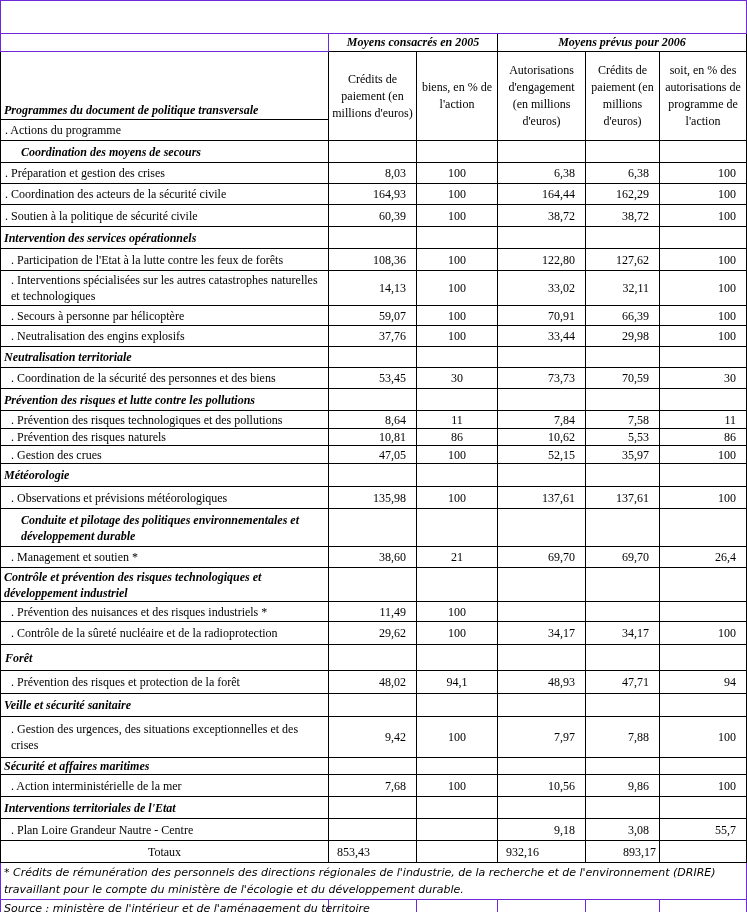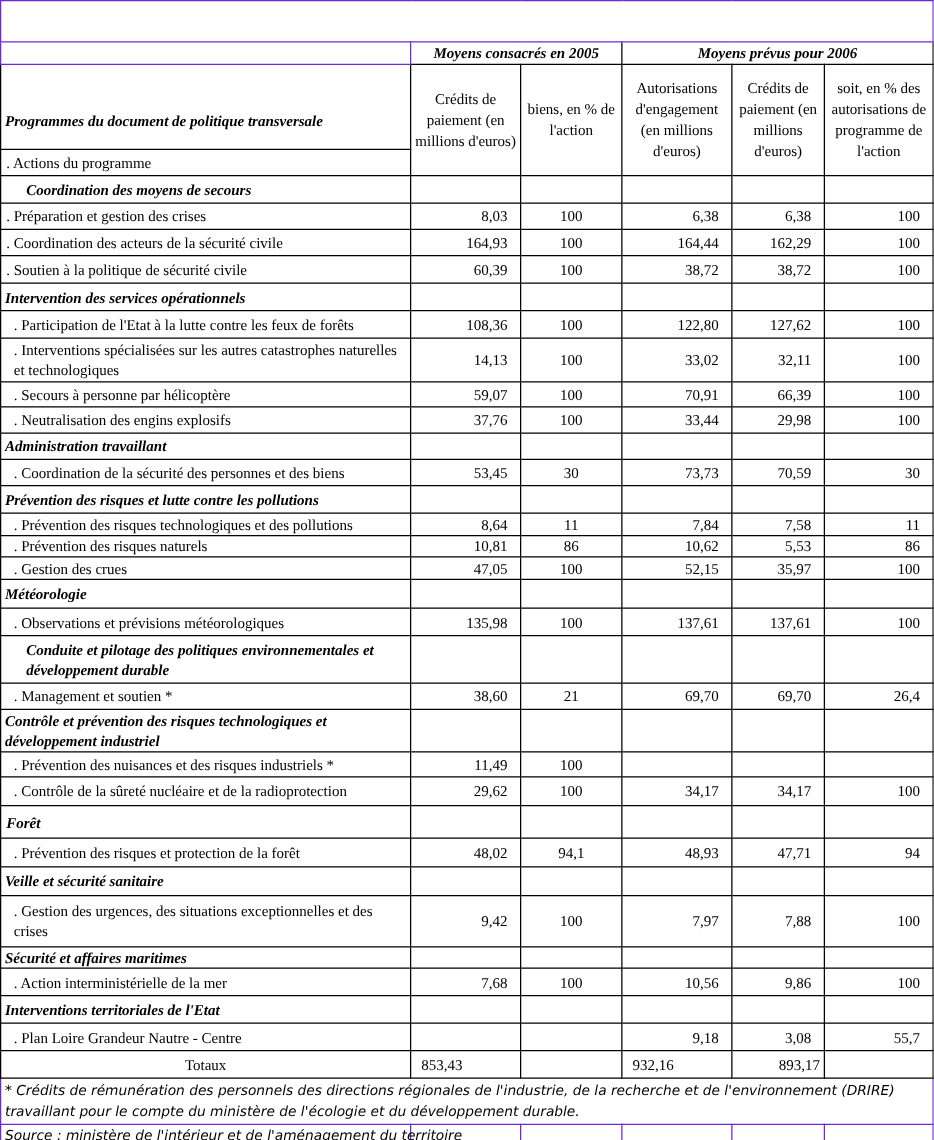--- a/index.html
+++ b/index.html
@@ -33,21 +33,21 @@
   <tbody id="tbody">
     <tr style="height:33px">
       <td class="g" colspan="6"></td>
     </tr>
     <tr style="height:18px">
       <td class="g"></td>
       <td class="b hdr bold" colspan="2">Moyens consacrés en 2005</td>
       <td class="b hdr bold" colspan="3">Moyens prévus pour 2006</td>
     </tr>
     <tr style="height:68px">
-      <td class="b bold" style="vertical-align:bottom; padding-bottom:14px;">Programmes du document de politique transversale</td>
+      <td class="b bold" style="vertical-align:bottom; padding-bottom:1px;">Programmes du document de politique transversale</td>
       <td class="b hdr" rowspan="2">Crédits de paiement (en millions d'euros)</td>
       <td class="b hdr" rowspan="2">biens, en % de l'action</td>
       <td class="b hdr" rowspan="2">Autorisations d'engagement (en millions d'euros)</td>
       <td class="b hdr" rowspan="2">Crédits de paiement (en millions d'euros)</td>
       <td class="b hdr" rowspan="2">soit, en % des autorisations de programme de l'action</td>
     </tr>
     <tr style="height:21px">
       <td class="b act">. Actions du programme</td>
     </tr>
   <tr style="height:22px">
@@ -116,21 +116,21 @@
       </tr>
       <tr style="height:21px">
         <td class="b act2">. Neutralisation des engins explosifs</td>
         <td class="b num">37,76</td>
         <td class="b ctr">100</td>
         <td class="b num">33,44</td>
         <td class="b num">29,98</td>
         <td class="b num">100</td>
       </tr>
       <tr style="height:21px">
-        <td class="b bold" style="padding-left:3px">Administration travaillant</td>
+        <td class="b bold" style="padding-left:3px">Neutralisation territoriale</td>
         <td class="b"></td>
         <td class="b"></td>
         <td class="b"></td>
         <td class="b"></td>
         <td class="b"></td>
       </tr>
       <tr style="height:21px">
         <td class="b act2">. Coordination de la sécurité des personnes et des biens</td>
         <td class="b num">53,45</td>
         <td class="b ctr">30</td>

